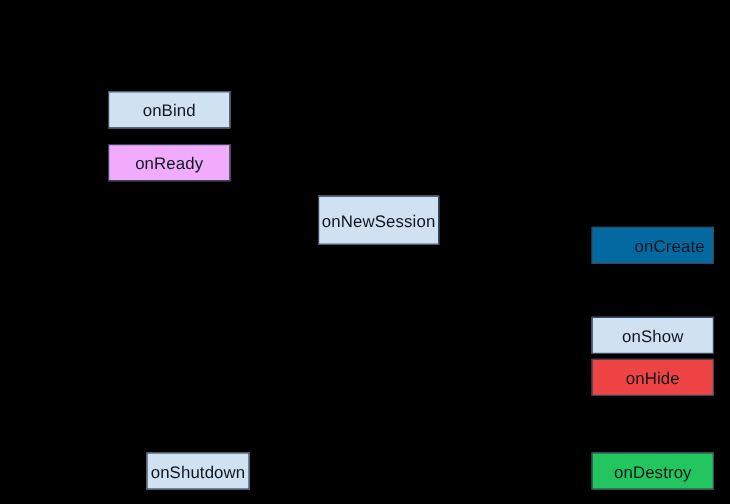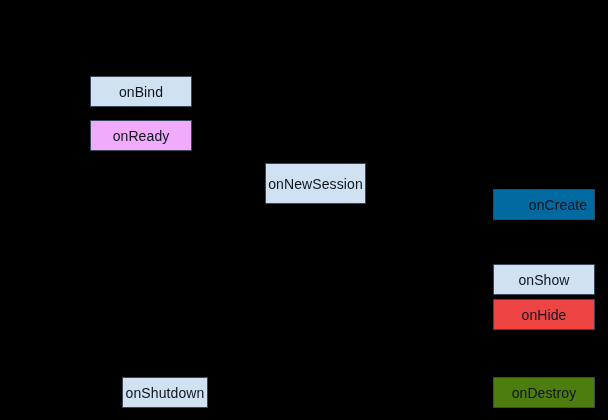--- a/index.html
+++ b/index.html
@@ -55,16 +55,16 @@
     </div>
     <div class="node" style="left: 493px; top: 251px; width: 102px; height: 31px; background: rgb(208, 225, 242); border-color: rgb(56, 72, 90); color: rgb(16, 21, 28); margin-top: 13px;">
       <span class="node-label">onShow</span>
     </div>
     <div class="node" style="left: 493px; top: 299px; width: 102px; height: 31px; background: #ef4444; border-color: rgb(56, 72, 90); color: rgb(16, 21, 28);">
       <span class="node-label">onHide</span>
     </div>
     <div class="node" style="left: 90px; top: 377px; width: 86px; height: 31px; background: rgb(208, 225, 242); border-color: rgb(56, 72, 90); color: rgb(16, 21, 28); margin-left: 32px;">
       <span class="node-label">onShutdown</span>
     </div>
-    <div class="node" style="left: 493px; top: 377px; width: 102px; height: 31px; background: #4d7c0f; border-color: rgb(56, 72, 90); color: rgb(16, 21, 28);">
+    <div class="node" style="left: 493px; top: 377px; width: 102px; height: 31px; background: #22c55e; border-color: rgb(56, 72, 90); color: rgb(16, 21, 28);">
       <span class="node-label">onDestroy</span>
     </div>
   </div>
 
 </body></html>

